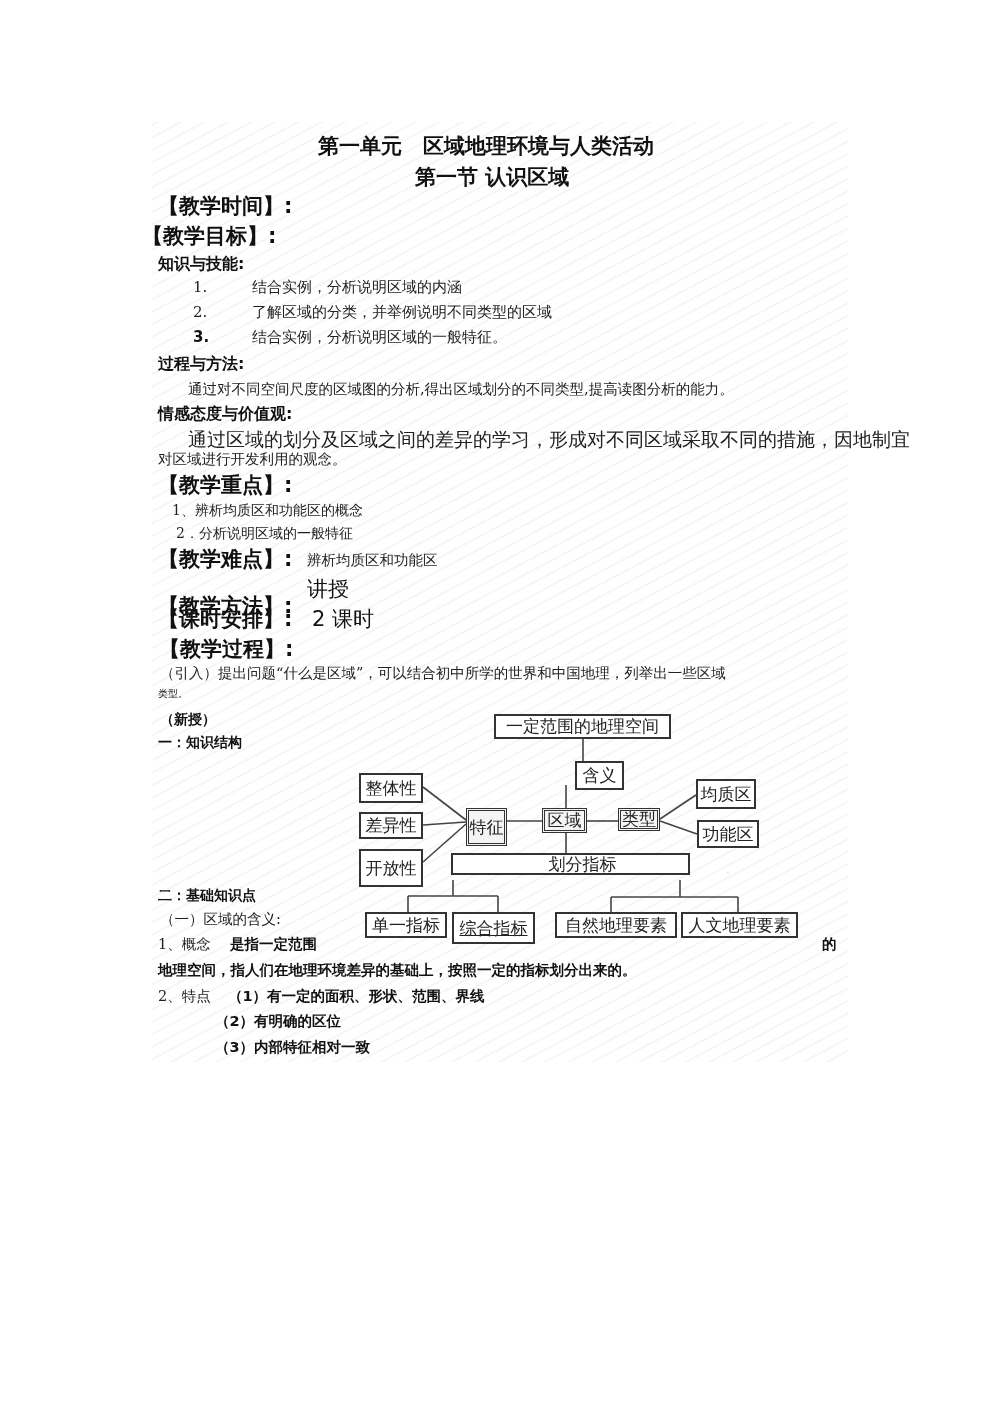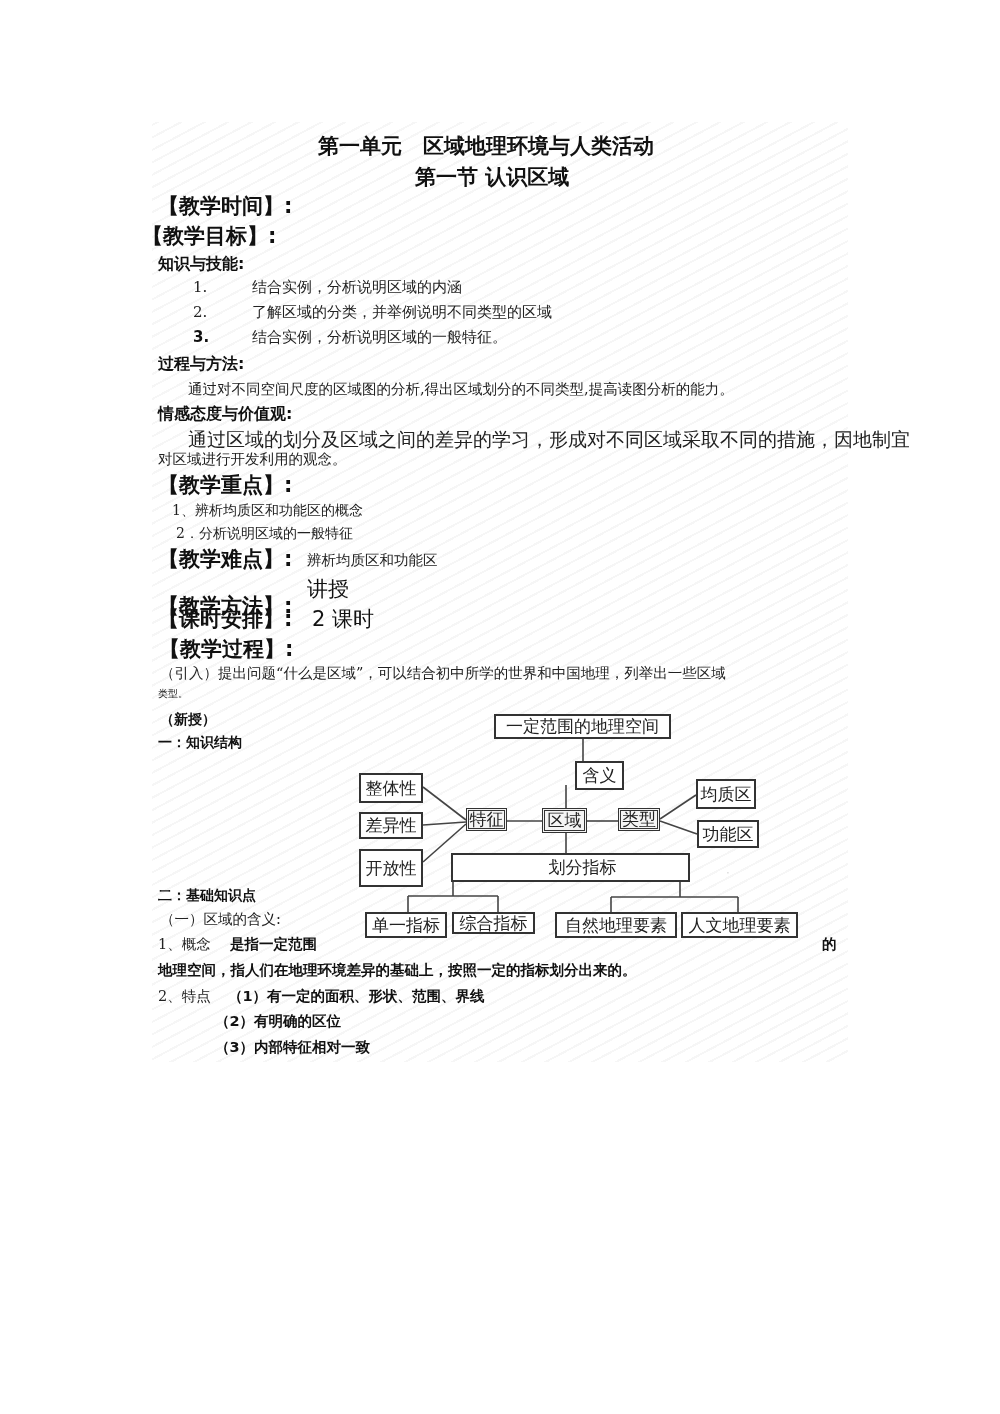--- a/index.html
+++ b/index.html
@@ -89,30 +89,30 @@
     <line x1="680" y1="880" x2="680" y2="897"></line>
     <line x1="611" y1="897" x2="738" y2="897"></line>
     <line x1="611" y1="897" x2="611" y2="912"></line>
     <line x1="738" y1="897" x2="738" y2="912"></line>
   </g>
 </svg>
 
 <div class="box" style="left:494px; top:714px; width:177px; height:25px;">一定范围的地理空间</div>
 <div class="box" style="left:559px; top:761px; width:49px; height:29px;margin-left:16px;">含义</div>
 <div class="box thick" style="left:542px; top:808px; width:45px; height:25px;">区域</div>
-<div class="box thick" style="left:466px; top:808px; width:41px; height:23px;">特征</div>
+<div class="box thick" style="left:466px; top:808px; width:41px; height:38px;">特征</div>
 <div class="box thick" style="left:618px; top:808px; width:42px; height:23px;">类型</div>
 <div class="box" style="left:359px; top:773px; width:64px; height:30px;">整体性</div>
 <div class="box" style="left:359px; top:812px; width:64px; height:27px;">差异性</div>
 <div class="box" style="left:359px; top:849px; width:64px; height:38px;">开放性</div>
 <div class="box" style="left:696px; top:779px; width:60px; height:30px;">均质区</div>
 <div class="box" style="left:697px; top:820px; width:62px; height:28px;">功能区</div>
-<div class="box" style="left:451px; top:853px; width:239px; height:29px;padding-left:24px;">划分指标</div>
+<div class="box" style="left:451px; top:853px; width:239px; height:22px;padding-left:24px;">划分指标</div>
 <div class="box" style="left:365px; top:912px; width:82px; height:26px;">单一指标</div>
-<div class="box" style="left:452px; top:912px; width:83px; height:22px;">综合指标</div>
+<div class="box" style="left:452px; top:912px; width:83px; height:32px;text-decoration:underline;">综合指标</div>
 <div class="box" style="left:555px; top:912px; width:122px; height:26px;">自然地理要素</div>
 <div class="box" style="left:681px; top:912px; width:117px; height:26px;">人文地理要素</div>
 <div class="t" style="left:727px; top:870px; font-size:6px; color:#666;">·</div>
 
 <div class="t bodyb" style="left:158px; top:888px; font-size:14px;">二：基础知识点</div>
 <div class="t body" style="left:160px; top:912px; font-size:14.5px;">（一）区域的含义:</div>
 <div class="t body" style="left:158px; top:937px; font-size:14.5px;">1、概念</div>
 <div class="t bodyb" style="left:230px; top:937px; font-size:14.5px;">是指一定范围</div>
 <div class="t bodyb" style="left:822px; top:937px; font-size:14.5px;">的</div>
 <div class="t bodyb" style="left:158px; top:963px; font-size:14.5px;">地理空间，指人们在地理环境差异的基础上，按照一定的指标划分出来的。</div>

